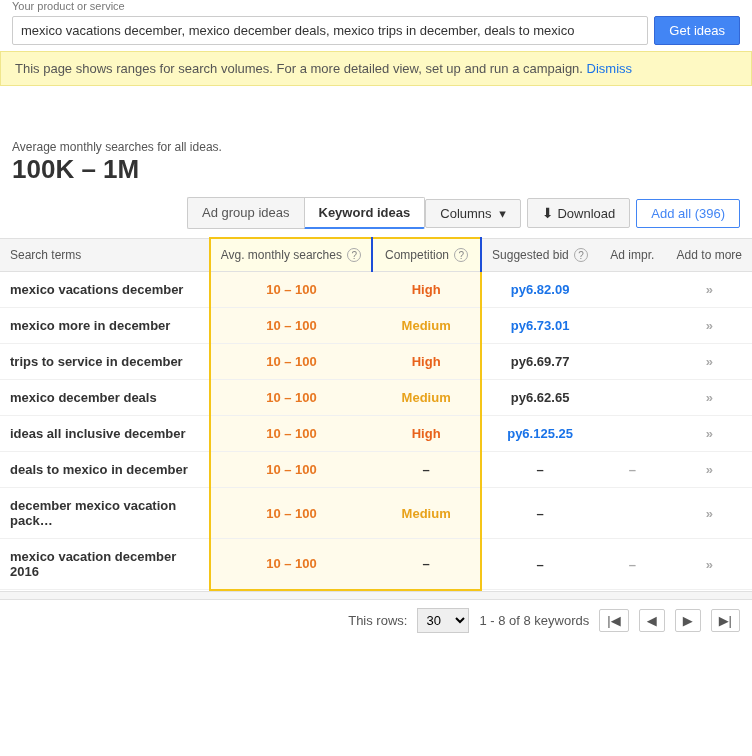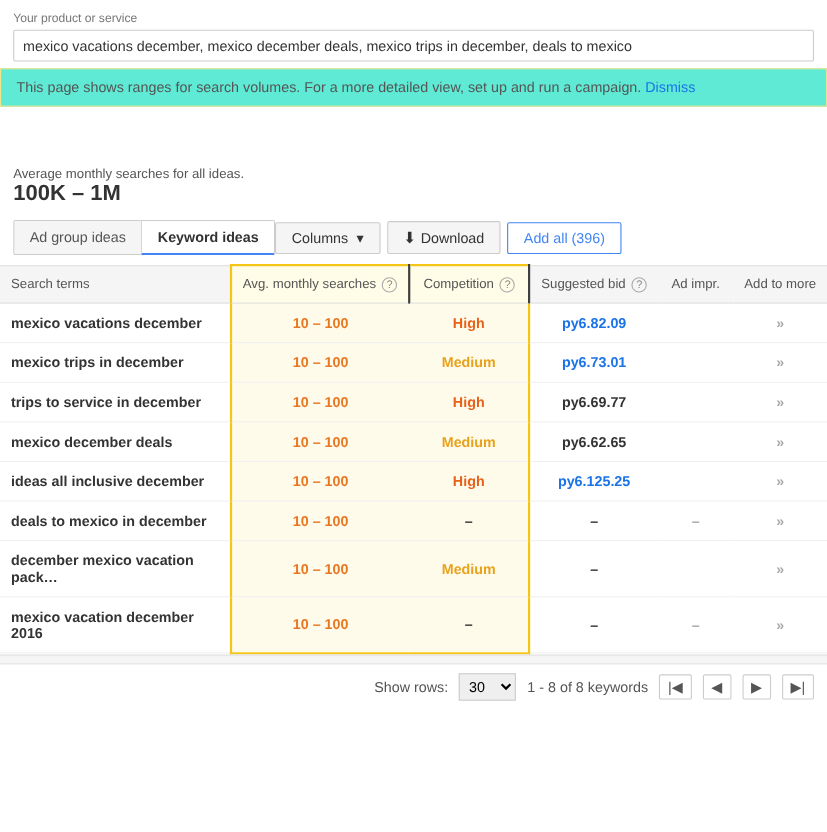--- a/index.html
+++ b/index.html
@@ -1,46 +1,46 @@
 <!DOCTYPE html>
 <html><head>
   <meta charset="utf-8">
   <style>
     * { box-sizing: border-box; margin: 0; padding: 0; }
     body { font-family: Arial, sans-serif; font-size: 13px; color: #333; background: #fff; width: 752px; }
 
-    .top-bar { padding: 11px 12px 6px; }
+    .top-bar { padding: 0 12px 6px; }
     .top-label { font-size: 11px; color: #777; margin-bottom: 4px; }
     .search-row { display: flex; align-items: center; gap: 6px; }
     .search-input {
       flex: 1; border: 1px solid #ccc; border-radius: 2px;
       padding: 6px 8px; font-size: 13px; color: #333;
     }
     .btn {
       padding: 6px 14px; font-size: 13px; border-radius: 2px;
       cursor: pointer; border: 1px solid #ccc; background: #f5f5f5; color: #333;
       white-space: nowrap;
     }
     .btn-blue {
       background: #4285f4; color: #fff; border-color: #3367d6;
     }
 
     .notice-bar {
-      background: #5eead4; border: 1px solid #f0e68c;
+      background: #fef9c3; border: 1px solid #f0e68c;
       padding: 9px 14px; font-size: 13px; color: #555;
       margin: 0 0 10px;
     }
     .notice-bar a { color: #1a73e8; text-decoration: none; }
 
     .avg-section { padding: 6px 12px 4px; margin-top: 48px; }
     .avg-label { font-size: 12px; color: #555; }
-    .avg-value { font-size: 20px; font-weight: bold; color: #333; }
+    .avg-value { font-size: 26px; font-weight: bold; color: #333; }
 
     .toolbar {
-      display: flex; align-items: center; justify-content: flex-start;
+      display: flex; align-items: center; justify-content: flex-end;
       padding: 8px 12px;
     }
     .tabs { display: flex; gap: 0; }
     .tab {
       padding: 7px 14px; border: 1px solid #ccc; background: #f5f5f5;
       cursor: pointer; font-size: 13px; color: #555;
     }
     .tab:first-child { border-radius: 2px 0 0 2px; border-right: none; }
     .tab:last-child { border-radius: 0 2px 2px 0; }
     .tab.active { background: #fff; color: #333; font-weight: bold; border-bottom: 2px solid #4285f4; }
@@ -63,21 +63,21 @@
     .col-avg { width: 130px; background: rgba(255,204,0,0.08); }
     .col-comp { width: 110px; background: rgba(255,204,0,0.08); }
     .col-bid { width: 110px; }
     .col-impr { width: 70px; }
     .col-add { width: 80px; text-align: center; }
 
     
     .yellow-box-header {
       border-top: 2px solid #f5c518;
       border-left: 2px solid #f5c518;
-      border-right: 2px solid #404040;
+      border-right: 2px solid #1d4ed8;
       background: #fffde7;
     }
 
     .hint-icon {
       display: inline-block; width: 14px; height: 14px;
       border: 1px solid #aaa; border-radius: 50%;
       font-size: 10px; text-align: center; line-height: 13px;
       color: #888; cursor: pointer; margin-left: 2px;
     }
 
@@ -96,20 +96,21 @@
     .scrollbar-row { height: 8px; background: #f5f5f5; border-top: 1px solid #e0e0e0; }
   </style>
 </head>
 <body>
 
 <div>
   <div class="top-bar">
     <div class="top-label">Your product or service</div>
     <div class="search-row">
       <input class="search-input" type="text" value="mexico vacations december, mexico december deals, mexico trips in december, deals to mexico" style="">
+      <button class="btn btn-blue">Get ideas</button>
     </div>
   </div>
 
   <div class="notice-bar">
     <span>This page shows ranges for search volumes. For a more detailed view, set up and run a campaign.</span>
     <a href="#">Dismiss</a>
   </div>
 
   <div class="avg-section">
     <div class="avg-label">Average monthly searches for all ideas.</div>
@@ -169,21 +170,21 @@
     <tbody id="table-body">
     <tr>
           <td class="col-search">mexico vacations december</td>
           <td class="col-avg" style="text-align: center; border-left: 2px solid rgb(245, 197, 24); color: rgb(232, 119, 34);">10 – 100</td>
           <td class="col-comp" style="text-align: center; border-right: 2px solid rgb(245, 197, 24); color: rgb(232, 98, 27);">High</td>
           <td class="col-bid" style="text-align: center; color: rgb(26, 115, 232); cursor: pointer;">py6.82.09</td>
           <td class="col-impr" style="text-align: center; color: rgb(170, 170, 170);"></td>
           <td class="col-add" style="text-align: center; color: rgb(170, 170, 170); cursor: pointer;"><span>»</span></td>
         </tr>
         <tr>
-          <td class="col-search">mexico trips in december</td>
+          <td class="col-search">mexico more in december</td>
           <td class="col-avg" style="text-align: center; border-left: 2px solid rgb(245, 197, 24); color: rgb(232, 119, 34);">10 – 100</td>
           <td class="col-comp" style="text-align: center; border-right: 2px solid rgb(245, 197, 24); color: rgb(232, 162, 27);">Medium</td>
           <td class="col-bid" style="text-align: center; color: rgb(26, 115, 232); cursor: pointer;">py6.73.01</td>
           <td class="col-impr" style="text-align: center; color: rgb(170, 170, 170);"></td>
           <td class="col-add" style="text-align: center; color: rgb(170, 170, 170); cursor: pointer;"><span>»</span></td>
         </tr>
         <tr>
           <td class="col-search">trips to service in december</td>
           <td class="col-avg" style="text-align: center; border-left: 2px solid rgb(245, 197, 24); color: rgb(232, 119, 34);">10 – 100</td>
           <td class="col-comp" style="text-align: center; border-right: 2px solid rgb(245, 197, 24); color: rgb(232, 98, 27);">High</td>
@@ -230,21 +231,21 @@
           <td class="col-bid" style="text-align: center;">–</td>
           <td class="col-impr" style="text-align: center; color: rgb(170, 170, 170);">–</td>
           <td class="col-add" style="text-align: center; color: rgb(170, 170, 170); cursor: pointer;"><span>»</span></td>
         </tr>
       </tbody>
   </table>
   <div class="scrollbar-row"></div>
 </div>
 
 <div class="footer">
-  <span>Show rows:</span>
+  <span>This rows:</span>
   <select>
     <option>30</option>
     <option>10</option>
     <option>20</option>
     <option>50</option>
     <option>100</option>
   </select>
   <span>1 - 8 of 8 keywords</span>
   <button class="nav-btn">|◀</button>
   <button class="nav-btn">◀</button>

